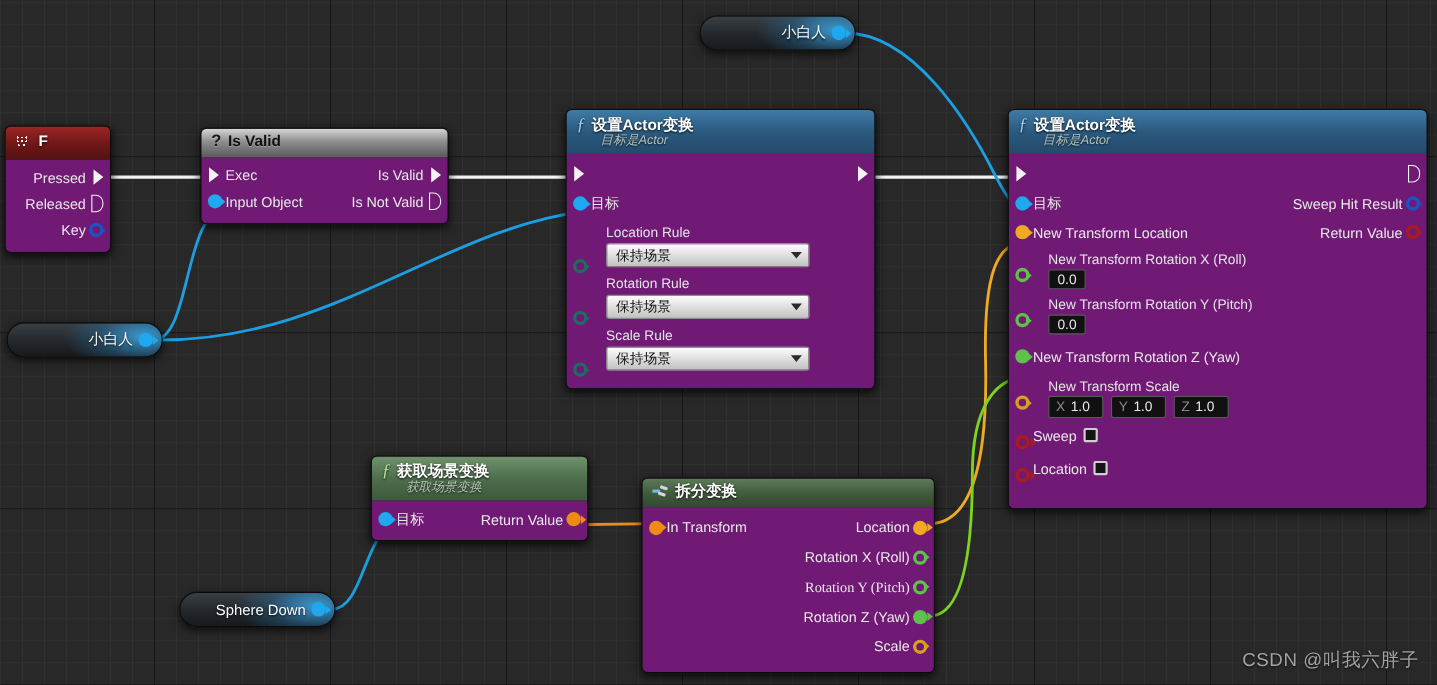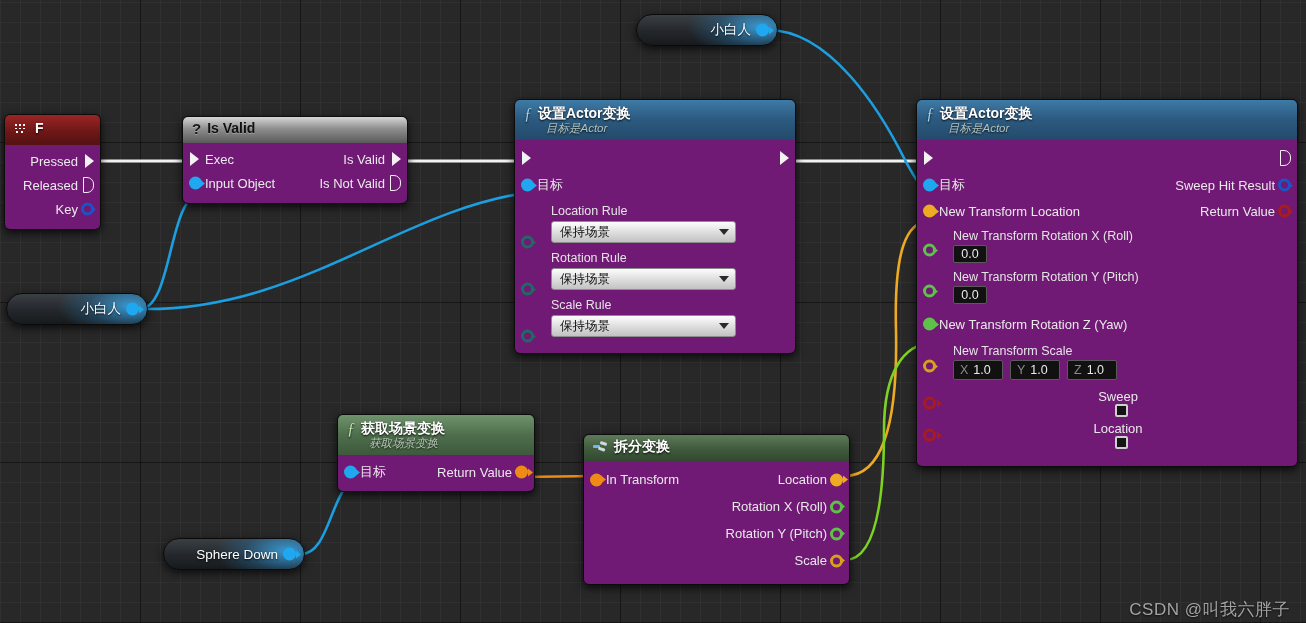--- a/index.html
+++ b/index.html
@@ -140,21 +140,21 @@
     border:1px solid #5a5a5a;background:#111;border-radius:2px;
     font-size:12.5px;color:#e9e9e9;
   }
   .vecbox .ax{color:#8a8a8a;}
   .widget-row{padding-left:36px;display:flex;gap:6px;margin-top:1px;}
   .checkbox{
     width:13px;height:13px;box-sizing:border-box;
     border:2px solid #cfcfcf;background:#151515;border-radius:2px;
     margin-left:6px;
   }
-  .row.chk{padding-left:22px;display:flex;align-items:center;flex-direction:column;}
+  .row.chk{padding-left:22px;display:flex;align-items:flex-start;}
 
   
   .varnode{
     position:absolute;height:32px;border-radius:16px;
     border:1px solid #0a0a0a;
     background:
       radial-gradient(ellipse 72% 150% at 88% 40%, rgba(60,170,235,.85) 0%, rgba(40,120,175,.35) 42%, rgba(26,34,42,0) 72%),
       linear-gradient(180deg,#3a3f44 0%,#23272b 55%,#171a1d 100%);
     box-shadow:0 3px 8px rgba(0,0,0,.7);
     display:flex;align-items:center;justify-content:flex-end;
@@ -166,21 +166,21 @@
     position:absolute;right:8px;top:50%;transform:translateY(-50%);
     width:13px;height:13px;border-radius:50%;background:#1fa8ef;
   }
   .varnode .vdot:after{
     content:"";position:absolute;right:-5px;top:50%;transform:translateY(-50%);
     width:0;height:0;border-left:5px solid #1fa8ef;
     border-top:4px solid transparent;border-bottom:4px solid transparent;
   }
 
   .watermark{
-    position:absolute;right:16px;bottom:2px;
+    position:absolute;right:16px;bottom:12px;
     font-size:17px;color:#b9b9b9;opacity:.85;
     text-shadow:0 1px 2px rgba(0,0,0,.8);
     letter-spacing:.5px;
   }
 </style>
 </head>
 <body>
 
 <div id="canvas">
 
@@ -439,23 +439,27 @@
         <div class="row both" style="min-height:25px;">
           <span class="dot l fill" style="color:#ee8b14"></span>
           <span class="lbl">In Transform</span>
           <span class="lbl">Location</span>
           <span class="dot r fill" style="color:#eeaa22"></span>
         </div>
         <div class="row right" style="min-height:25px;">
           <span class="lbl">Rotation X (Roll)</span>
           <span class="dot r ring" style="color:#5ec24a"></span>
         </div>
-        <div class="row right" style="min-height:25px;">
+        <div class="row right" style="min-height:25px;font-family:Liberation Serif, serif;">
           <span class="lbl">Rotation Y (Pitch)</span>
           <span class="dot r ring" style="color:#5ec24a"></span>
+        </div>
+        <div class="row right" style="min-height:25px;">
+          <span class="lbl">Rotation Z (Yaw)</span>
+          <span class="dot r fill" style="color:#5ec24a"></span>
         </div>
         <div class="row right" style="min-height:25px;">
           <span class="lbl">Scale</span>
           <span class="dot r ring" style="color:#d9a01e"></span>
         </div>
       </div>
     </div>
   </div>
 
   <div class="watermark">CSDN @叫我六胖子</div>

